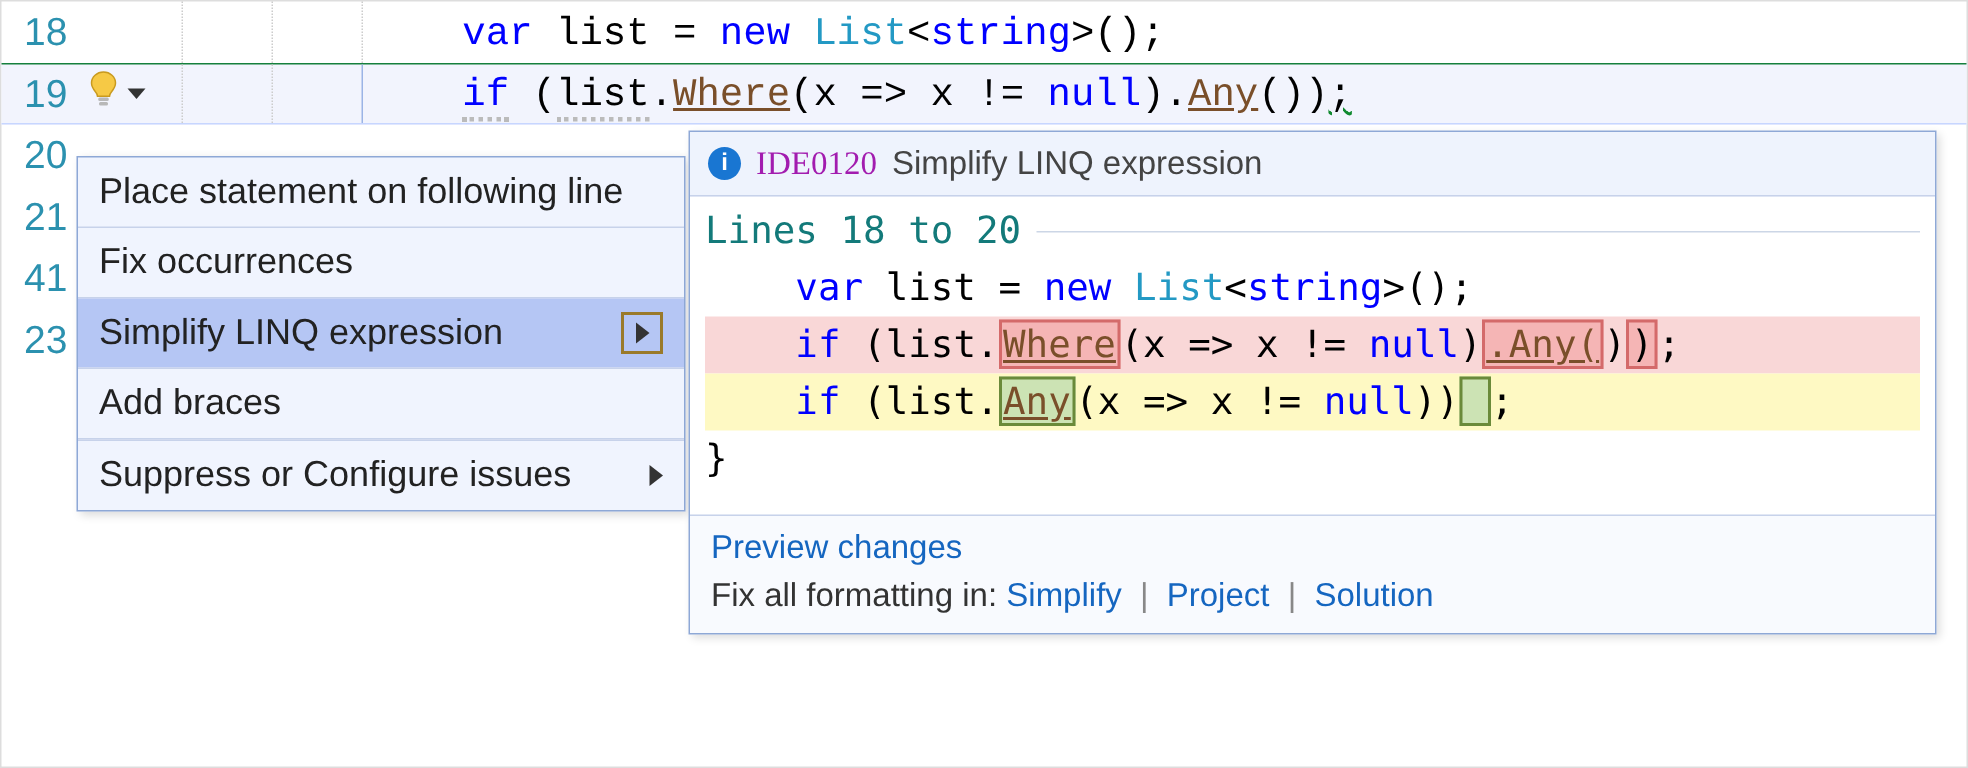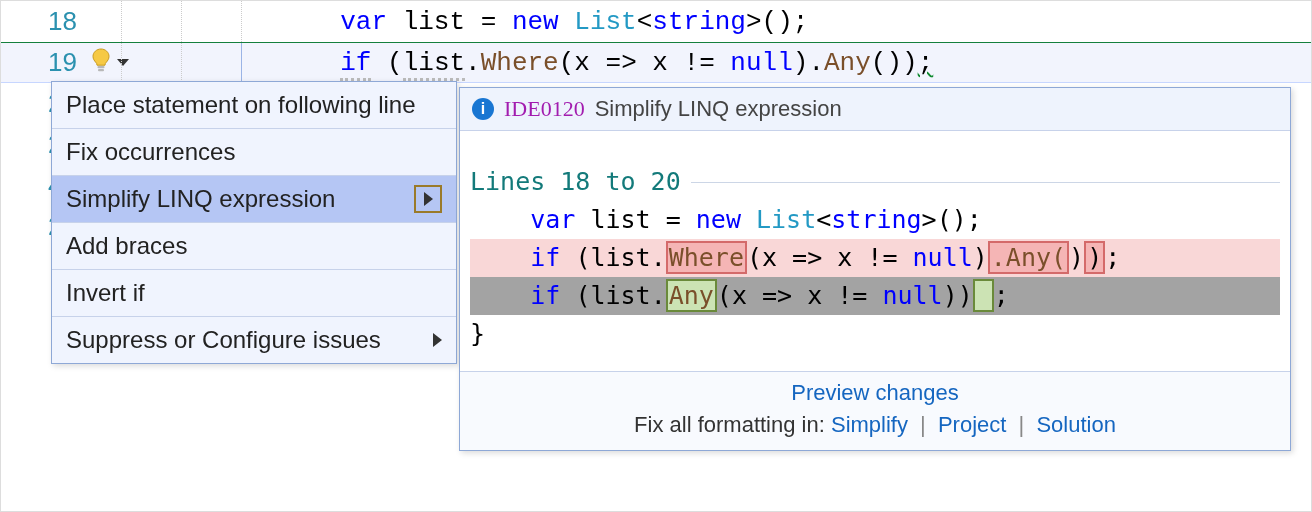--- a/index.html
+++ b/index.html
@@ -19,21 +19,20 @@
   .line {
     display:flex; align-items:center;
     height:41px;
   }
   .linenum {
     width:50px; text-align:right;
     color:#2b91af; font-size:26px;
     font-weight:400;
     padding-right:6px;
     user-select:none;
-    margin-left:32px;
   }
   .gutter {
     width:70px; height:100%;
     display:flex; align-items:center; justify-content:flex-start;
     position:relative;
   }
   .bulb-btn {
     display:flex; align-items:center; gap:4px;
     margin-left:6px;
   }
@@ -53,28 +52,28 @@
     border-left:1px dotted #ccc;
   }
   .hl-line {
     background:#f2f4fd;
     border-top:1px solid #15803d;
     border-bottom:1px solid #c7d6ff;
   }
   
   .kw { color:#0000ff; }
   .type { color:#2399c4; }
-  .method { color:#7a4f2a; }
+  .method { color:#7a4f2a;text-decoration:underline; }
   .ident { color:#000; }
   .squig { text-decoration: underline wavy #108a2f; text-decoration-thickness:2px; }
   .dots { border-bottom:3px dotted #bbb; }
   
   .qa-menu {
     position:absolute;
-    left:50px; top:80px;
+    left:50px; top:103px;
     width:406px;
     background:#f0f4fe;
     border:1px solid #8ea8d6;
     box-shadow:2px 2px 6px rgba(0,0,0,0.15);
     font-size:24px;
     color:#222;
   }
   .qa-item {
     padding:9px 14px;
     display:flex; align-items:center; justify-content:space-between;
@@ -119,39 +118,37 @@
     width:22px;height:22px;border-radius:50%;
     background:#1976d2;color:#fff;
     font-weight:bold; font-size:16px;
     display:inline-flex;align-items:center;justify-content:center;
   }
   .diff {
     font-family: Consolas, monospace;
     font-size:25px;
     padding:4px 10px 18px 10px;
     line-height:38px;
-    margin-top:28px;
   }
   .diff .context-header { color:#137a7a; font-family:Consolas,monospace; }
   .hr-inline {
     flex:1; height:1px; background:#ccd6e6; margin-left:10px; display:inline-block; vertical-align:middle;
   }
   .diff-row { display:flex; }
   .diff-line { white-space:pre; }
   .del-bg { background:#f9d7d7; display:inline-block; width:100%; }
-  .add-bg { background:#a3a3a3; display:inline-block; width:100%; }
+  .add-bg { background:#fef9c3; display:inline-block; width:100%; }
   .del-mark { background:#f5b5b5; border:2px solid #d46a6a; padding:0 1px; }
   .add-mark { background:#cce3b4; border:2px solid #6a8a3a; padding:0 1px; }
   .preview-footer {
     border-top:1px solid #c7d2ea;
     background:#f8fafe;
     padding:8px 14px 12px 14px;
     font-size:22px;
     color:#333;
-    text-align:center;
   }
   .preview-footer .link { color:#1566c0; cursor:pointer; }
   .preview-footer .sep { color:#888; margin:0 6px; }
   .caret-down-sm {
     width:0;height:0;
     border-left:6px solid transparent;
     border-right:6px solid transparent;
     border-top:7px solid #333;
   }
 </style>
@@ -227,23 +224,20 @@
     <span>Simplify LINQ expression</span>
     <span class="caret-box">
         <span class="caret-right"></span>
       </span>
   </div>
   <div class="qa-sep"></div>
   <div class="qa-item">
     <span>Add braces</span>
   </div>
   <div class="qa-sep"></div>
-  <div class="qa-item">
-    <span>Invert if</span>
-  </div>
   <div class="qa-sep"></div>
   <div class="qa-item">
     <span>Suppress or Configure issues</span>
     <span class="caret-right"></span>
   </div>
 </div>
 
 <div class="preview">
   <div class="preview-header">
     <span class="info-icon-circle">i</span>

